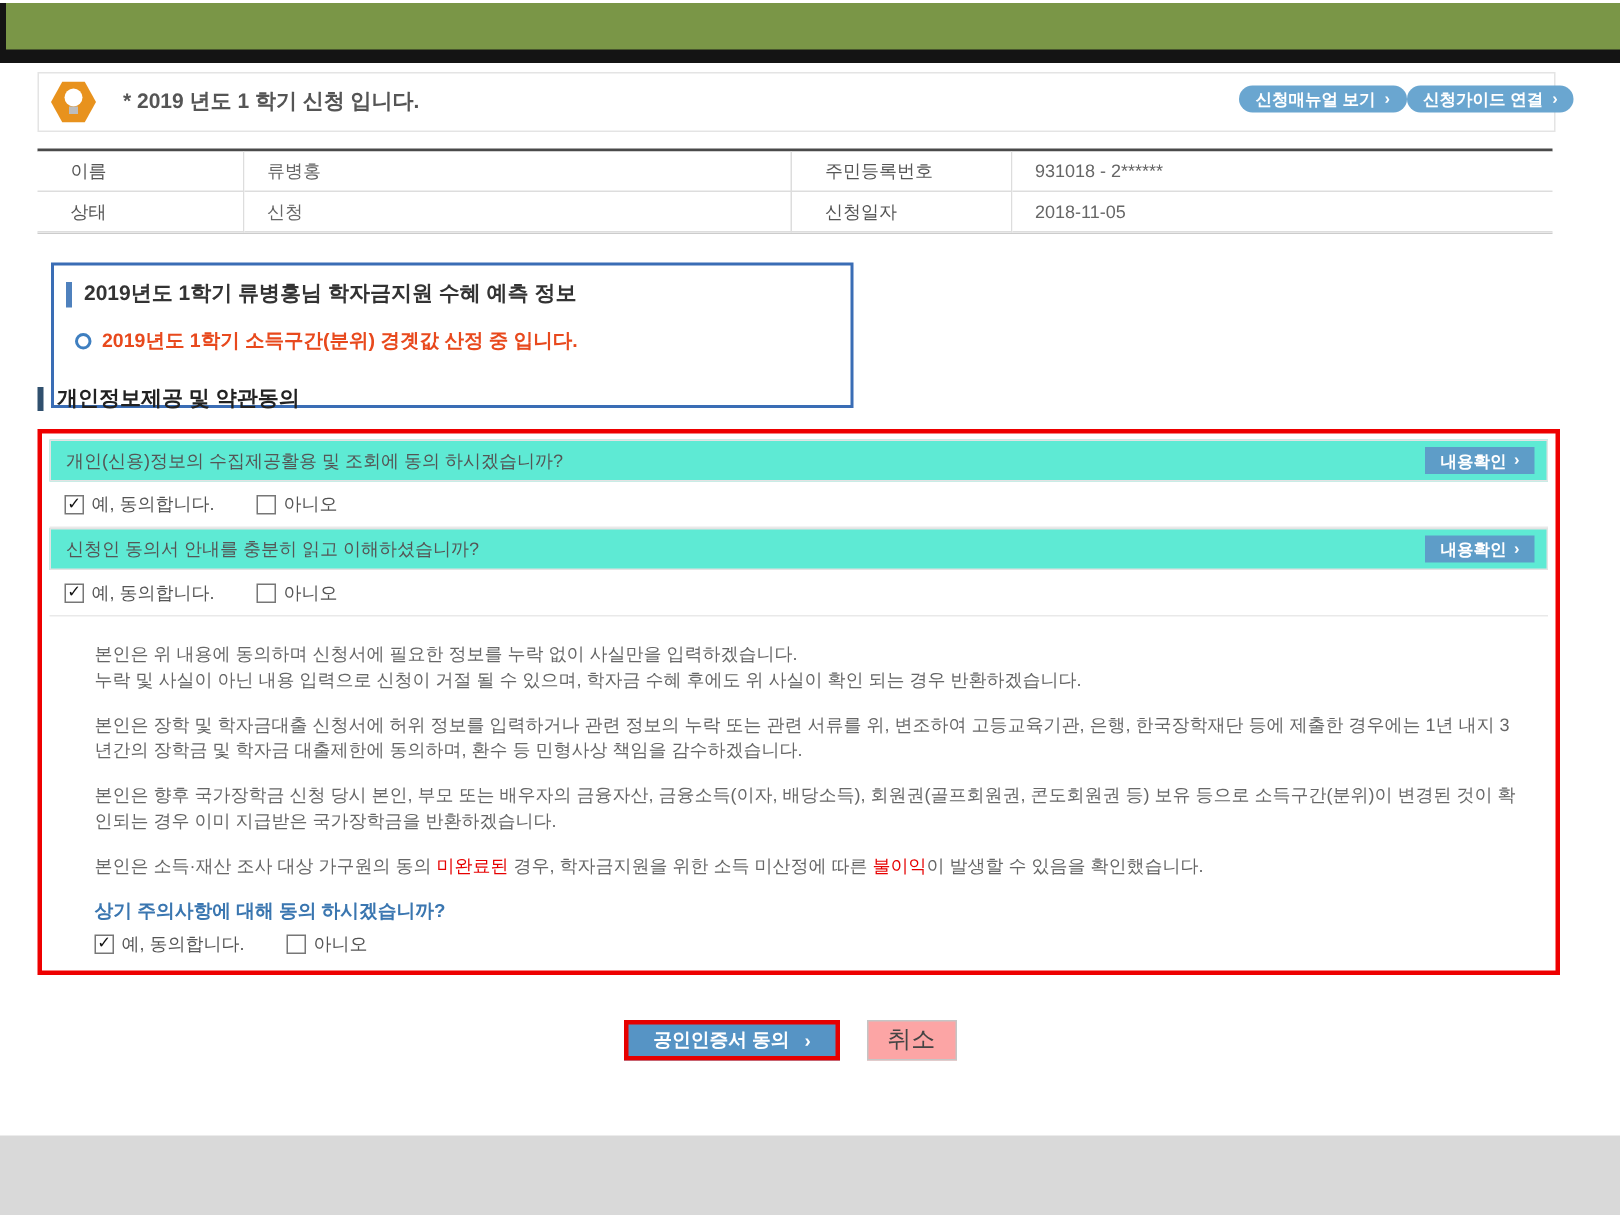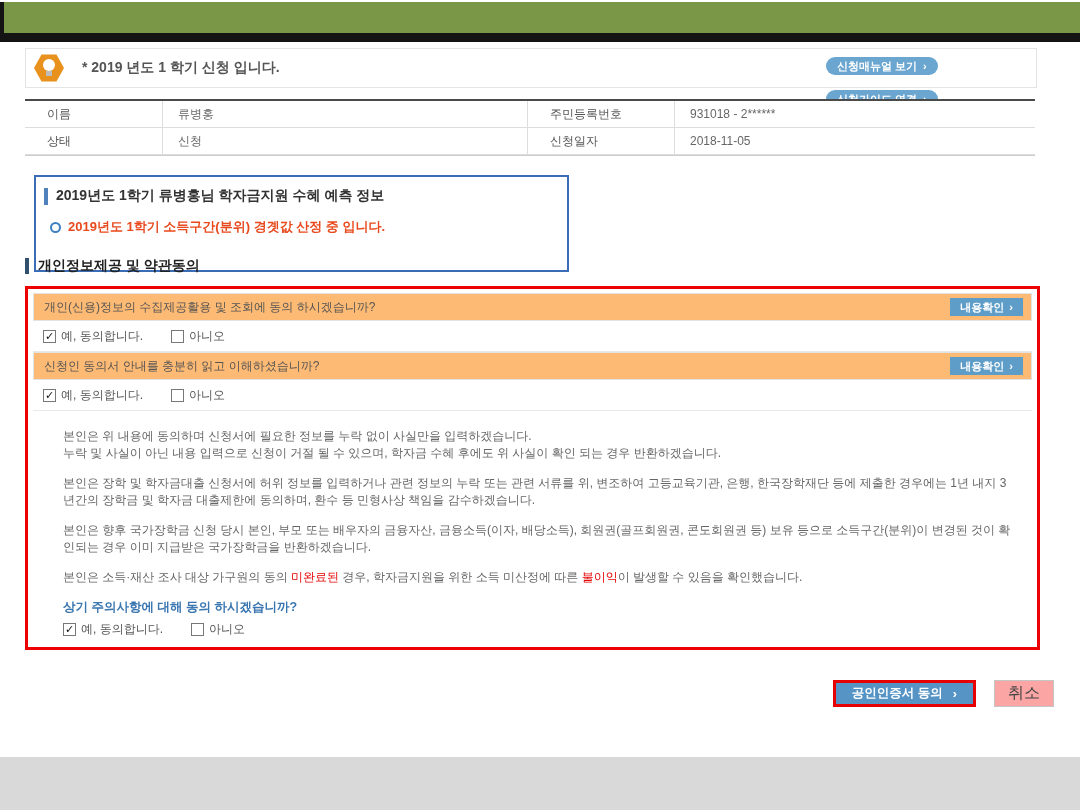--- a/index.html
+++ b/index.html
@@ -10,21 +10,21 @@
   .topbar-green{position:absolute;top:0;left:4px;right:0;height:31px;background:#7a9647;}
   
   .notice{position:absolute;top:48px;left:25px;width:1012px;height:40px;border:1px solid #e4e4e4;
           display:flex;align-items:center;box-sizing:border-box;background:#fff;}
   .hexicon{position:relative;width:30px;height:30px;margin-left:8px;display:inline-block;
            background:#e8921d;clip-path:polygon(25% 5%,75% 5%,100% 50%,75% 95%,25% 95%,0% 50%);}
   .bulb{position:absolute;left:9px;top:6px;width:12px;height:12px;border-radius:50%;background:#fff;}
   .bulb-base{position:absolute;left:12px;top:18px;width:6px;height:5px;background:#bdbdbd;}
   .notice-text{margin-left:18px;font-size:14px;font-weight:bold;color:#555;}
   
-  .top-actions{position:absolute;top:57px;left:826px;display:flex;gap:15px;flex-direction:column;}
+  .top-actions{position:absolute;top:57px;left:826px;display:flex;gap:0;}
   .pill-btn{display:flex;align-items:center;gap:6px;height:18px;padding:0 11px;border:none;
             background:#6aa6d0;color:#fff;font-size:11px;font-weight:bold;border-radius:10px;
             font-family:inherit;cursor:pointer;}
   .pill-btn .arr{font-size:11px;}
   
   .info-table{position:absolute;top:99px;left:25px;width:1010px;border-top:2px solid #4a4a4a;
               border-bottom:1px solid #ccc;display:grid;grid-template-columns:138px 365px 147px 360px;}
   .cell{height:27px;line-height:27px;font-size:12px;border-bottom:1px solid #ddd;
         border-right:1px solid #ddd;padding-left:15px;box-sizing:border-box;background:#fff;color:#666;}
   .cell.last{border-right:none;}
@@ -38,40 +38,40 @@
   .pred-status{display:flex;align-items:center;margin:13px 4px 0 14px;}
   .bullet-circle{width:7px;height:7px;border:2px solid #3f7fc0;border-radius:50%;margin-right:7px;}
   .pred-status-text{font-size:13px;font-weight:bold;color:#e8491d;}
   
   .section-title{position:absolute;top:257px;left:25px;display:flex;align-items:center;}
   .vbar-dark{width:4px;height:16px;background:#30506e;margin-right:9px;}
   .section-title-text{font-size:14px;font-weight:bold;color:#222;}
   
   .consent-box{position:absolute;top:286px;left:25px;width:1015px;height:364px;border:3px solid #ee0000;
                box-sizing:border-box;background:#fff;padding:4px 5px;overflow:hidden;}
-  .qbar{height:28px;background:#fdba74;border:1px solid #e3e3e3;box-sizing:border-box;
+  .qbar{height:28px;background:#5eead4;border:1px solid #e3e3e3;box-sizing:border-box;
         display:flex;align-items:center;padding:0 8px 0 10px;}
   .qbar-text{font-size:12px;color:#555;flex:1;}
   .mini-btn{display:flex;align-items:center;gap:5px;height:18px;padding:0 10px;border:none;
             background:#5e9dc8;color:#fff;font-size:11px;font-weight:bold;border-radius:0;
             font-family:inherit;cursor:pointer;}
   .check-row{height:30px;display:flex;align-items:center;padding-left:10px;
              border-bottom:1px solid #e9e9e9;}
   .cb{width:13px;height:13px;border:1px solid #777;background:#fff;display:inline-flex;
       align-items:center;justify-content:center;margin-right:5px;box-sizing:border-box;cursor:pointer;}
   .cb .tick{font-size:11px;line-height:11px;color:#111;font-weight:bold;}
   .cb-label{font-size:12px;color:#555;margin-right:28px;}
   .cb-label.no{margin-right:0;}
   .paragraphs{padding:17px 20px 0 30px;font-size:12px;color:#666;line-height:17px;}
   .paragraphs p{margin:0 0 13px 0;}
   .red-word{color:#e60000;}
   .final-q{padding-left:30px;font-size:12.5px;font-weight:bold;color:#3a76b0;margin-top:3px;}
   .final-check{border-bottom:none;padding-left:30px;height:26px;}
   
-  .bottom-actions{position:absolute;top:680px;left:0;width:1054px;display:flex;justify-content:flex-end;
+  .bottom-actions{position:absolute;top:680px;left:0;width:1054px;display:flex;justify-content:center;
                   align-items:center;gap:18px;}
   .confirm-btn{display:flex;align-items:center;gap:10px;height:27px;padding:0 16px;
                background:#5694c5;color:#fff;font-size:12.5px;font-weight:bold;border:3px solid #e60000;
                font-family:inherit;cursor:pointer;}
   .cancel-btn{height:27px;width:60px;background:#fca5a5;border:1px solid #c5c5c5;color:#444;
               font-size:16px;font-family:inherit;cursor:pointer;}
   
   .footer{position:absolute;top:757px;left:0;width:1080px;height:53px;background:#d9d9d9;}
 </style>
 </head>

